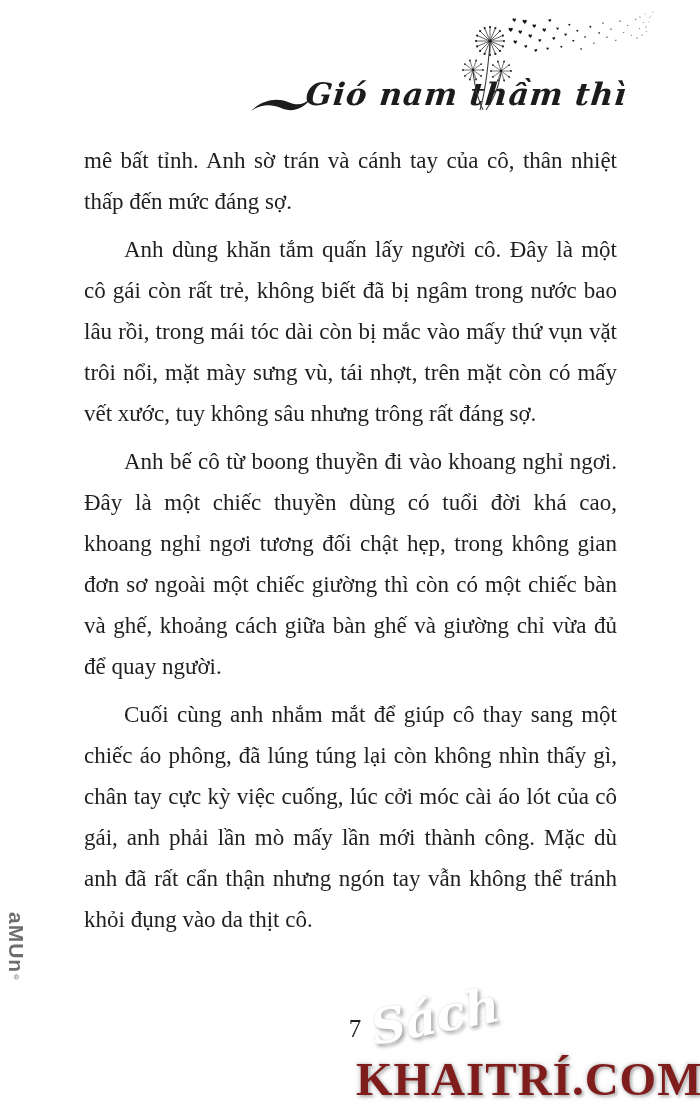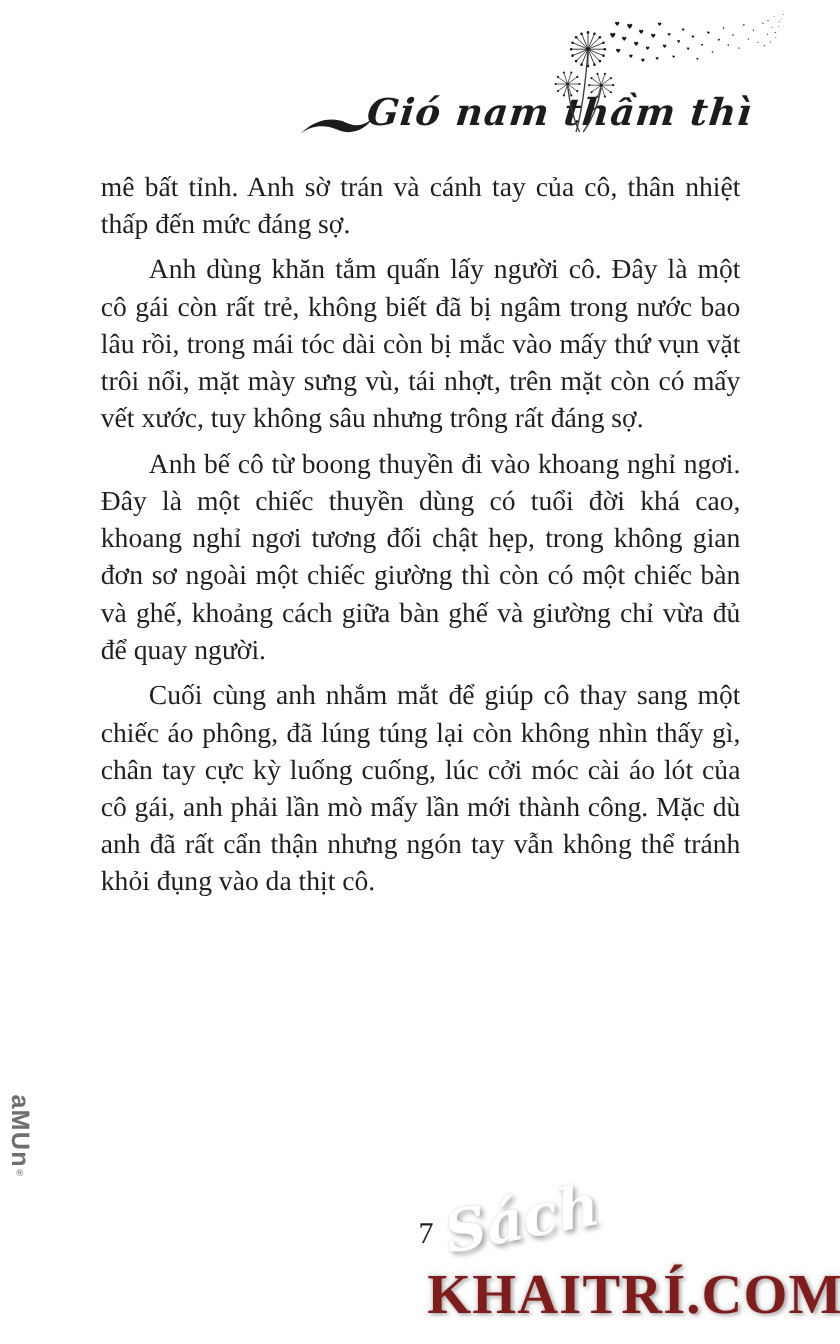--- a/index.html
+++ b/index.html
@@ -22,21 +22,21 @@
     font-size:31px;color:#1c1c1c;
     transform:skewX(-6deg);
     letter-spacing:1px;
     white-space:nowrap;
   }
   .dandelion{position:absolute;left:452px;top:8px;width:204px;height:112px;}
 
   
   .body-text{
     position:absolute;left:84px;top:140px;width:533px;
-    font-size:23px;line-height:31px;color:#1f1f1f;
+    font-size:23px;line-height:41px;color:#1f1f1f;
     text-align:justify;
   }
   .body-text p{margin:0 0 7px 0;text-indent:40px;}
   .body-text p.first{text-indent:0;}
 
   
   .pageno{
     position:absolute;left:340px;top:1015px;width:30px;
     text-align:center;font-size:25px;color:#1f1f1f;
   }
@@ -226,21 +226,21 @@
         <circle cx="199" cy="8" r="0.4"></circle>
           <circle cx="201" cy="4" r="0.4"></circle>
       </g>
     </svg>
   </div>
 
   <main class="body-text">
     <p class="para first">mê bất tỉnh. Anh sờ trán và cánh tay của cô, thân nhiệt thấp đến mức đáng sợ.</p>
     <p class="para">Anh dùng khăn tắm quấn lấy người cô. Đây là một cô gái còn rất trẻ, không biết đã bị ngâm trong nước bao lâu rồi, trong mái tóc dài còn bị mắc vào mấy thứ vụn vặt trôi nổi, mặt mày sưng vù, tái nhợt, trên mặt còn có mấy vết xước, tuy không sâu nhưng trông rất đáng sợ.</p>
     <p class="para">Anh bế cô từ boong thuyền đi vào khoang nghỉ ngơi. Đây là một chiếc thuyền dùng có tuổi đời khá cao, khoang nghỉ ngơi tương đối chật hẹp, trong không gian đơn sơ ngoài một chiếc giường thì còn có một chiếc bàn và ghế, khoảng cách giữa bàn ghế và giường chỉ vừa đủ để quay người.</p>
-    <p class="para">Cuối cùng anh nhắm mắt để giúp cô thay sang một chiếc áo phông, đã lúng túng lại còn không nhìn thấy gì, chân tay cực kỳ luống cuống, lúc cởi móc cài áo lót của cô gái, anh phải lần mò mấy lần mới thành công. Mặc dù anh đã rất cẩn thận nhưng ngón tay vẫn không thể tránh khỏi đụng vào da thịt cô.</p>
+    <p class="para">Cuối cùng anh nhắm mắt để giúp cô thay sang một chiếc áo phông, đã lúng túng lại còn không nhìn thấy gì, chân tay cực kỳ việc cuống, lúc cởi móc cài áo lót của cô gái, anh phải lần mò mấy lần mới thành công. Mặc dù anh đã rất cẩn thận nhưng ngón tay vẫn không thể tránh khỏi đụng vào da thịt cô.</p>
   </main>
 
   <div class="pageno">7</div>
 
   <div class="wm">
     <span class="wm-script">Sách</span>
     <span class="wm-site">KHAITRÍ.COM</span>
   </div>
 
   <div class="publisher-logo"><span>aMUn</span><span class="reg">®</span></div>

